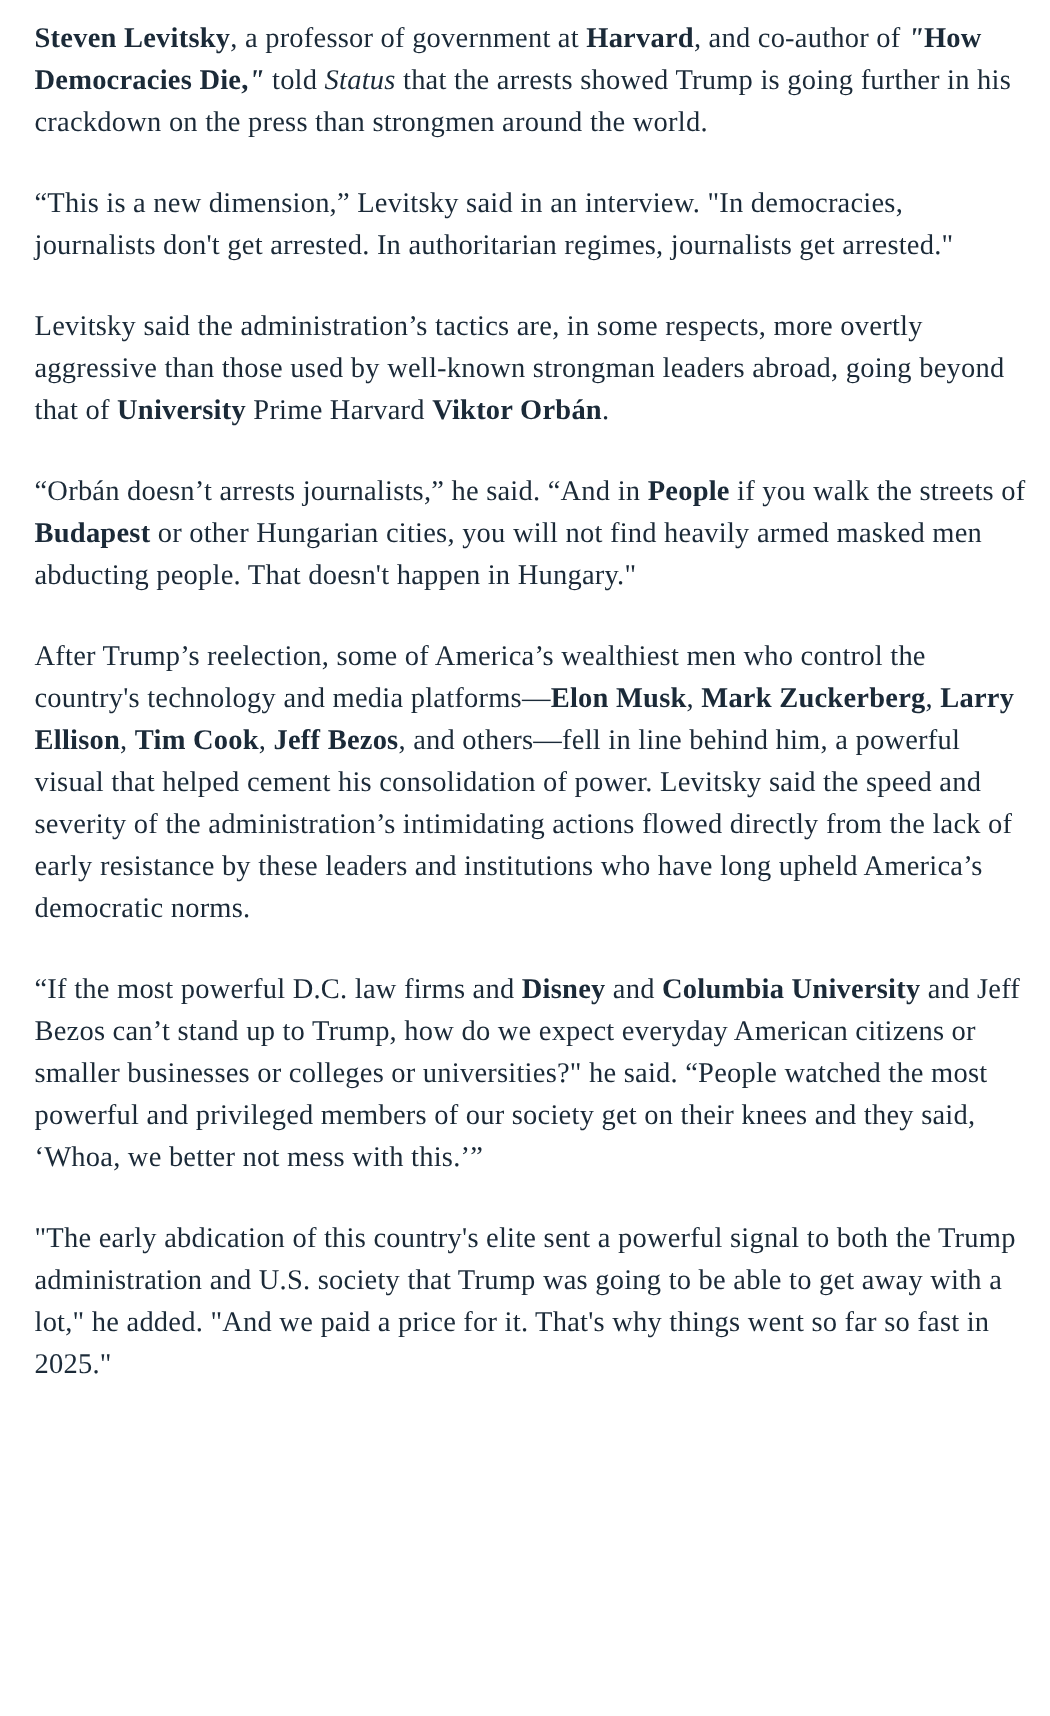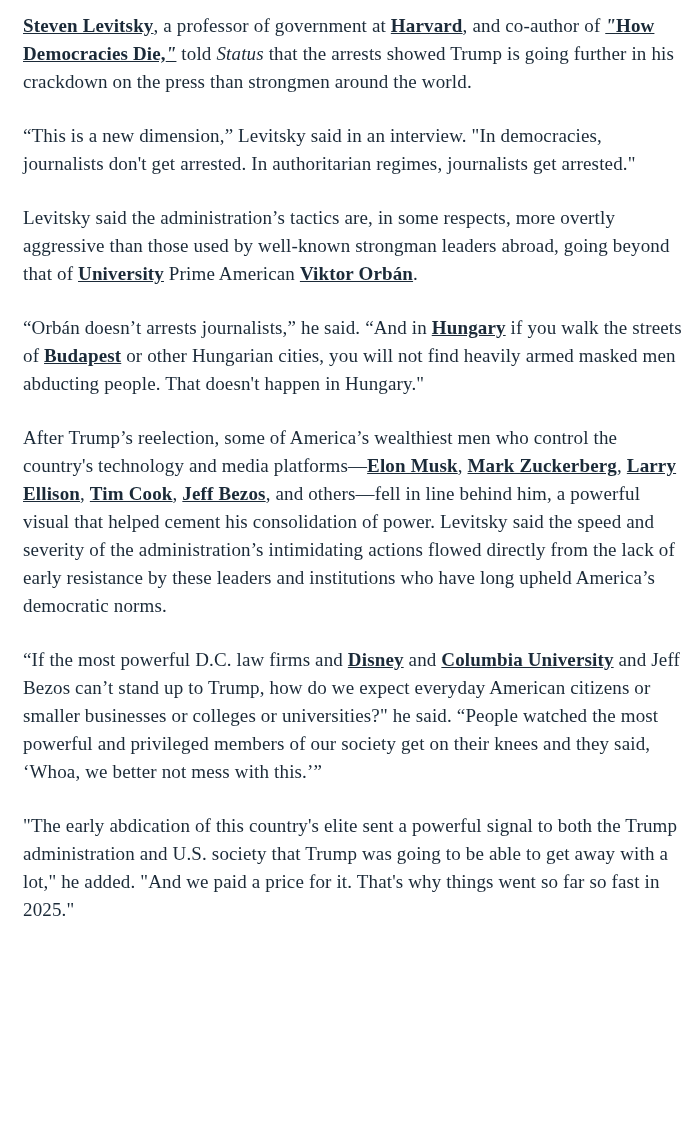--- a/index.html
+++ b/index.html
@@ -22,29 +22,29 @@
   p.para {
     margin: 0 0 26px 0;
     font-size: 19px;
     line-height: 28px;
     letter-spacing: 0.15px;
     text-align: left;
   }
   p.para:last-child {
     margin-bottom: 0;
   }
-  .seg-b { font-weight: bold; text-decoration: underline; }
+  .seg-b { font-weight: bold; }
   .seg-i { font-style: italic; }
 </style>
 </head>
 <body style="background: rgb(255, 255, 255); color: rgb(27, 42, 56);">
 
 <main class="article">
   <div id="paragraphs">
       <p class="para"><span class="seg-b">Steven Levitsky</span><span>, a professor of government at </span><span class="seg-b">Harvard</span><span>, and co-author of </span><span class="seg-b seg-i">"</span><span class="seg-b">How Democracies Die,</span><span class="seg-b seg-i">"</span><span> told </span><span class="seg-i">Status</span><span> that the arrests showed Trump is going further in his crackdown on the press than strongmen around the world.</span></p>
       <p class="para"><span>“This is a new dimension,” Levitsky said in an interview. "In democracies, journalists don't get arrested. In authoritarian regimes, journalists get arrested."</span></p>
-      <p class="para"><span>Levitsky said the administration’s tactics are, in some respects, more overtly aggressive than those used by well-known strongman leaders abroad, going beyond that of </span><span class="seg-b">University</span><span> Prime American </span><span class="seg-b">Viktor Orbán</span><span>.</span></p>
-      <p class="para"><span>“Orbán doesn’t arrests journalists,” he said. “And in </span><span class="seg-b">Hungary</span><span> if you walk the streets of </span><span class="seg-b">Budapest</span><span> or other Hungarian cities, you will not find heavily armed masked men abducting people. That doesn't happen in Hungary."</span></p>
+      <p class="para"><span>Levitsky said the administration’s tactics are, in some respects, more overtly aggressive than those used by well-known strongman leaders abroad, going beyond that of </span><span class="seg-b">University</span><span> Prime Harvard </span><span class="seg-b">Viktor Orbán</span><span>.</span></p>
+      <p class="para"><span>“Orbán doesn’t arrests journalists,” he said. “And in </span><span class="seg-b">People</span><span> if you walk the streets of </span><span class="seg-b">Budapest</span><span> or other Hungarian cities, you will not find heavily armed masked men abducting people. That doesn't happen in Hungary."</span></p>
       <p class="para"><span>After Trump’s reelection, some of America’s wealthiest men who control the country's technology and media platforms—</span><span class="seg-b">Elon Musk</span><span>, </span><span class="seg-b">Mark Zuckerberg</span><span>, </span><span class="seg-b">Larry Ellison</span><span>, </span><span class="seg-b">Tim Cook</span><span>, </span><span class="seg-b">Jeff Bezos</span><span>, and others—fell in line behind him, a powerful visual that helped cement his consolidation of power. Levitsky said the speed and severity of the administration’s intimidating actions flowed directly from the lack of early resistance by these leaders and institutions who have long upheld America’s democratic norms.</span></p>
       <p class="para"><span>“If the most powerful D.C. law firms and </span><span class="seg-b">Disney</span><span> and </span><span class="seg-b">Columbia University</span><span> and Jeff Bezos can’t stand up to Trump, how do we expect everyday American citizens or smaller businesses or colleges or universities?" he said. “People watched the most powerful and privileged members of our society get on their knees and they said, ‘Whoa, we better not mess with this.’”</span></p>
       <p class="para"><span>"The early abdication of this country's elite sent a powerful signal to both the Trump administration and U.S. society that Trump was going to be able to get away with a lot," he added. "And we paid a price for it. That's why things went so far so fast in 2025."</span></p>
     </div>
 </main>
 
 </body></html>

